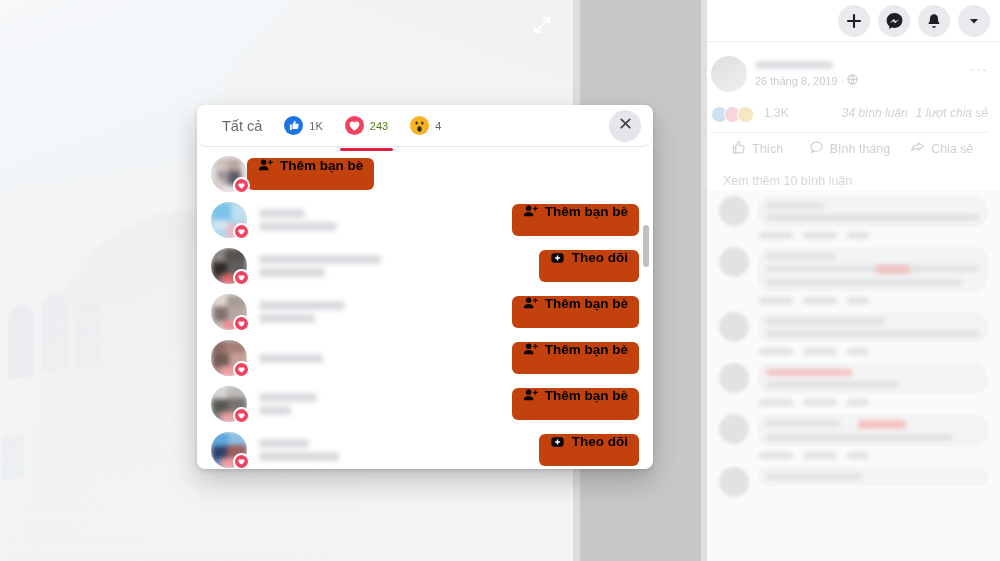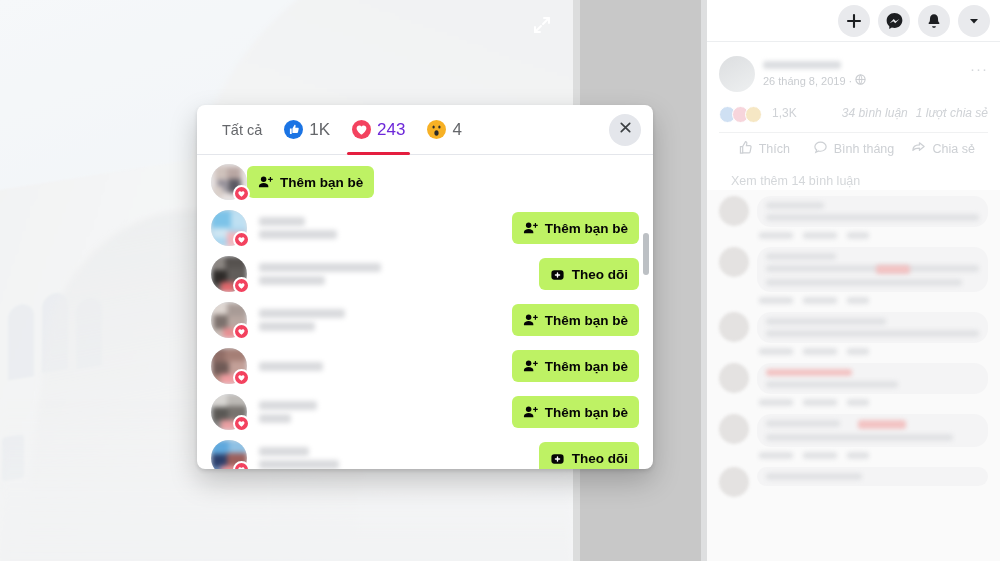--- a/index.html
+++ b/index.html
@@ -99,21 +99,21 @@
     border-bottom: 1px solid #eceef0;
   }
   .circ-btn {
     width: 32px; height: 32px; border-radius: 50%;
     background: #e9eaed;
     display: flex; align-items: center; justify-content: center;
     cursor: pointer;
   }
   .circ-btn svg { display:block; }
 
-  .post { background:#fff; padding: 8px 12px 0 12px; }
+  .post { background:#fff; padding: 8px 12px 0 4px; }
   .post-head { display: flex; align-items: center; gap: 8px; padding: 6px 0 4px; position: relative; }
   .post-avatar {
     width: 36px; height: 36px; border-radius: 50%;
     background: linear-gradient(150deg,#dcdee0,#eef0f1);
     flex: none;
   }
   .post-names { flex: 1; min-width: 0; }
   .blur-name {
     height: 8px; border-radius: 3px; background: #dcdee1;
     filter: blur(2.2px); margin-bottom: 5px;
@@ -160,39 +160,40 @@
     position: absolute; left: 197px; top: 105px;
     width: 456px; height: 364px;
     background: #ffffff;
     border-radius: 8px;
     box-shadow: 0 12px 28px rgba(0,0,0,.22), 0 2px 4px rgba(0,0,0,.12);
     overflow: hidden;
     z-index: 10;
     display: flex; flex-direction: column;
   }
   #modal-tabs {
-    height: 50px; flex: none;
+    height: 42px; flex: none;
     display: flex; align-items: center;
     padding: 0 10px 0 14px;
     border-bottom: 1px solid #e4e6eb;
     position: relative;
+    border-radius: 10px;
   }
   .tab {
     display: flex; align-items: center; gap: 6px;
     height: 50px; padding: 0 11px;
     font-size: 14.5px; color: #65676b; cursor: pointer;
     position: relative;
   }
   .tab.active { color: #1c1e21; }
   .tab.active .tab-underline {
     position: absolute; left: 6px; right: 6px; bottom: 0;
     height: 3px; background: #e41e3f; border-radius: 2px;
   }
   .tab-label { white-space: nowrap; }
-  .tab-count { font-size: 17px; color: #65676b; }
+  .tab-count { font-size: 11px; color: #65676b; }
   .rxicon { width: 19px; height: 19px; flex: none; display:block; }
 
   .tab-more { color: #1c1e21; display:flex; align-items:center; gap:6px; }
   .caret {
     width: 0; height: 0;
     border-left: 4.5px solid transparent;
     border-right: 4.5px solid transparent;
     border-top: 5px solid #1c1e21;
   }
   #modal-close {
@@ -222,23 +223,23 @@
     position: absolute; right: -3px; bottom: -2px;
     width: 17px; height: 17px; border-radius: 50%;
     background: #f3425f; border: 2px solid #fff;
     display: flex; align-items: center; justify-content: center;
   }
   .row-name { margin-left: 12px; font-size: 15px; color: #050505; flex: 1; min-width: 0; }
   .name-blur-wrap { display: flex; flex-direction: column; gap: 4px; }
   .name-blur { height: 9px; border-radius: 3px; background: #d9dadd; filter: blur(2.6px); }
 
   .row-btn {
-    display: flex; align-items: center; gap: 7px;
+    display: flex; align-items: flex-start; gap: 7px;
     height: 32px; padding: 0 11px;
-    background: #bef264; border-radius: 6px;
+    background: #c2410c; border-radius: 6px;
     font-size: 13.5px; font-weight: bold; color: #050505;
     cursor: pointer; white-space: nowrap; flex: none;
   }
   .row-btn svg { display: block; }
 
   #list-scrollbar {
     position: absolute; right: 4px; top: 0; width: 6px; height: 100%;
   }
   #list-thumb {
     position: absolute; left: 0; width: 6px; border-radius: 3px;
@@ -363,21 +364,21 @@
         <div class="action-btn">
           <span>
             <svg width="15" height="15" viewBox="0 0 16 16" fill="none" stroke="#cdd0d4" stroke-width="1.3" stroke-linecap="round" stroke-linejoin="round">
               <path d="M2 11c0-4 3-5.6 7-5.7V3l5 4-5 4V8.7C5.8 8.7 3.6 9.3 2 11z"></path>
             </svg>
           </span>
           <span>Chia sẻ</span>
         </div>
       </div>
 
-      <div class="see-more-comments">Xem thêm 14 bình luận</div>
+      <div class="see-more-comments">Xem thêm 10 bình luận</div>
     </div>
 
     <div>
       <div class="cmt">
         <div class="cmt-avatar"></div>
         <div class="cmt-body">
           <div class="cmt-bubble">
             <div class="bl" style="width:58px;"></div>
             <div class="bl" style="width:100%;"></div>
           </div>
@@ -476,21 +477,21 @@
         <span class="tab-count">1K</span>
       </div>
 
       <div class="tab active">
         <span class="rxicon">
           <svg width="19" height="19" viewBox="0 0 19 19">
             <circle cx="9.5" cy="9.5" r="9.5" fill="#f3425f"></circle>
             <path fill="#fff" d="M9.5 14.7S4.6 11.3 4.6 8.2c0-1.6 1.2-2.8 2.7-2.8 1 0 1.8.5 2.2 1.2.4-.7 1.2-1.2 2.2-1.2 1.5 0 2.7 1.2 2.7 2.8 0 3.1-4.9 6.5-4.9 6.5z"></path>
           </svg>
         </span>
-        <span class="tab-count" style="color:#6d28d9;">243</span>
+        <span class="tab-count" style="color:#4d7c0f;">243</span>
         <span class="tab-underline"></span>
       </div>
 
       <div class="tab">
         <span class="rxicon">
           <svg width="19" height="19" viewBox="0 0 19 19">
             <circle cx="9.5" cy="9.5" r="9.5" fill="#f7b125"></circle>
             <ellipse cx="6.6" cy="7" rx="1.15" ry="1.55" fill="#2a2a2a"></ellipse>
             <ellipse cx="12.4" cy="7" rx="1.15" ry="1.55" fill="#2a2a2a"></ellipse>
             <ellipse cx="9.5" cy="13" rx="2.1" ry="2.8" fill="#2a2a2a"></ellipse>

